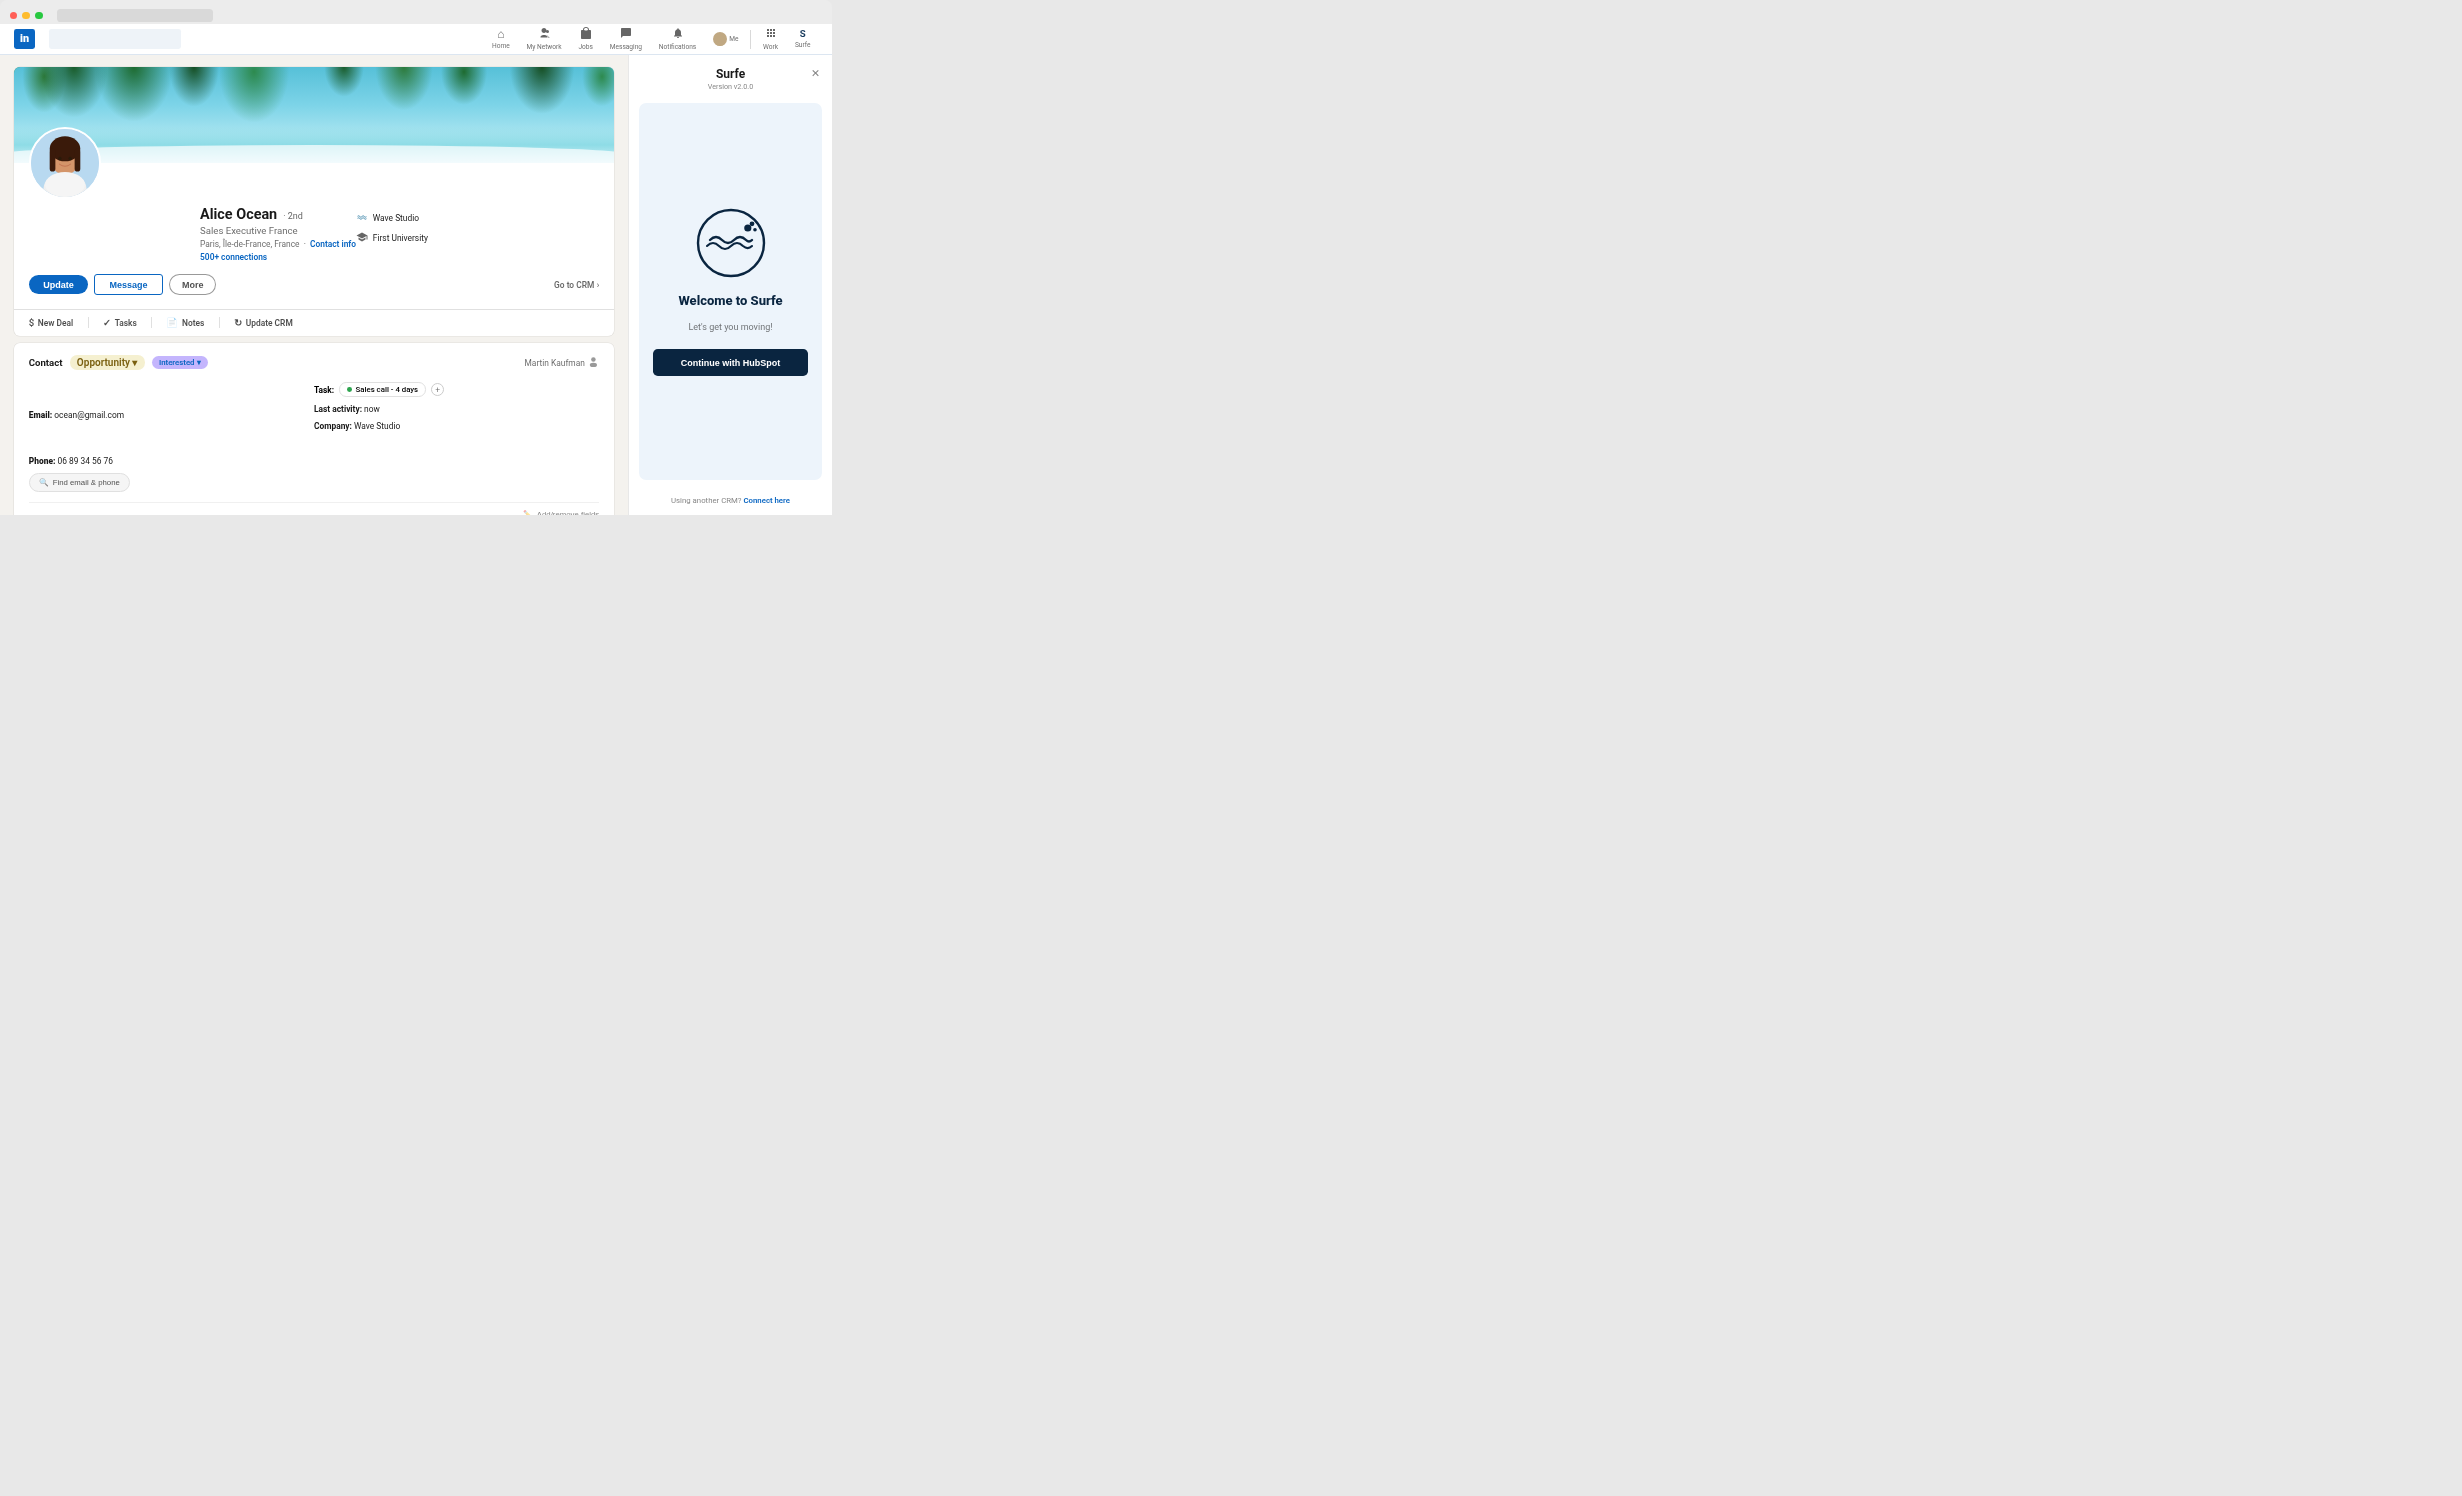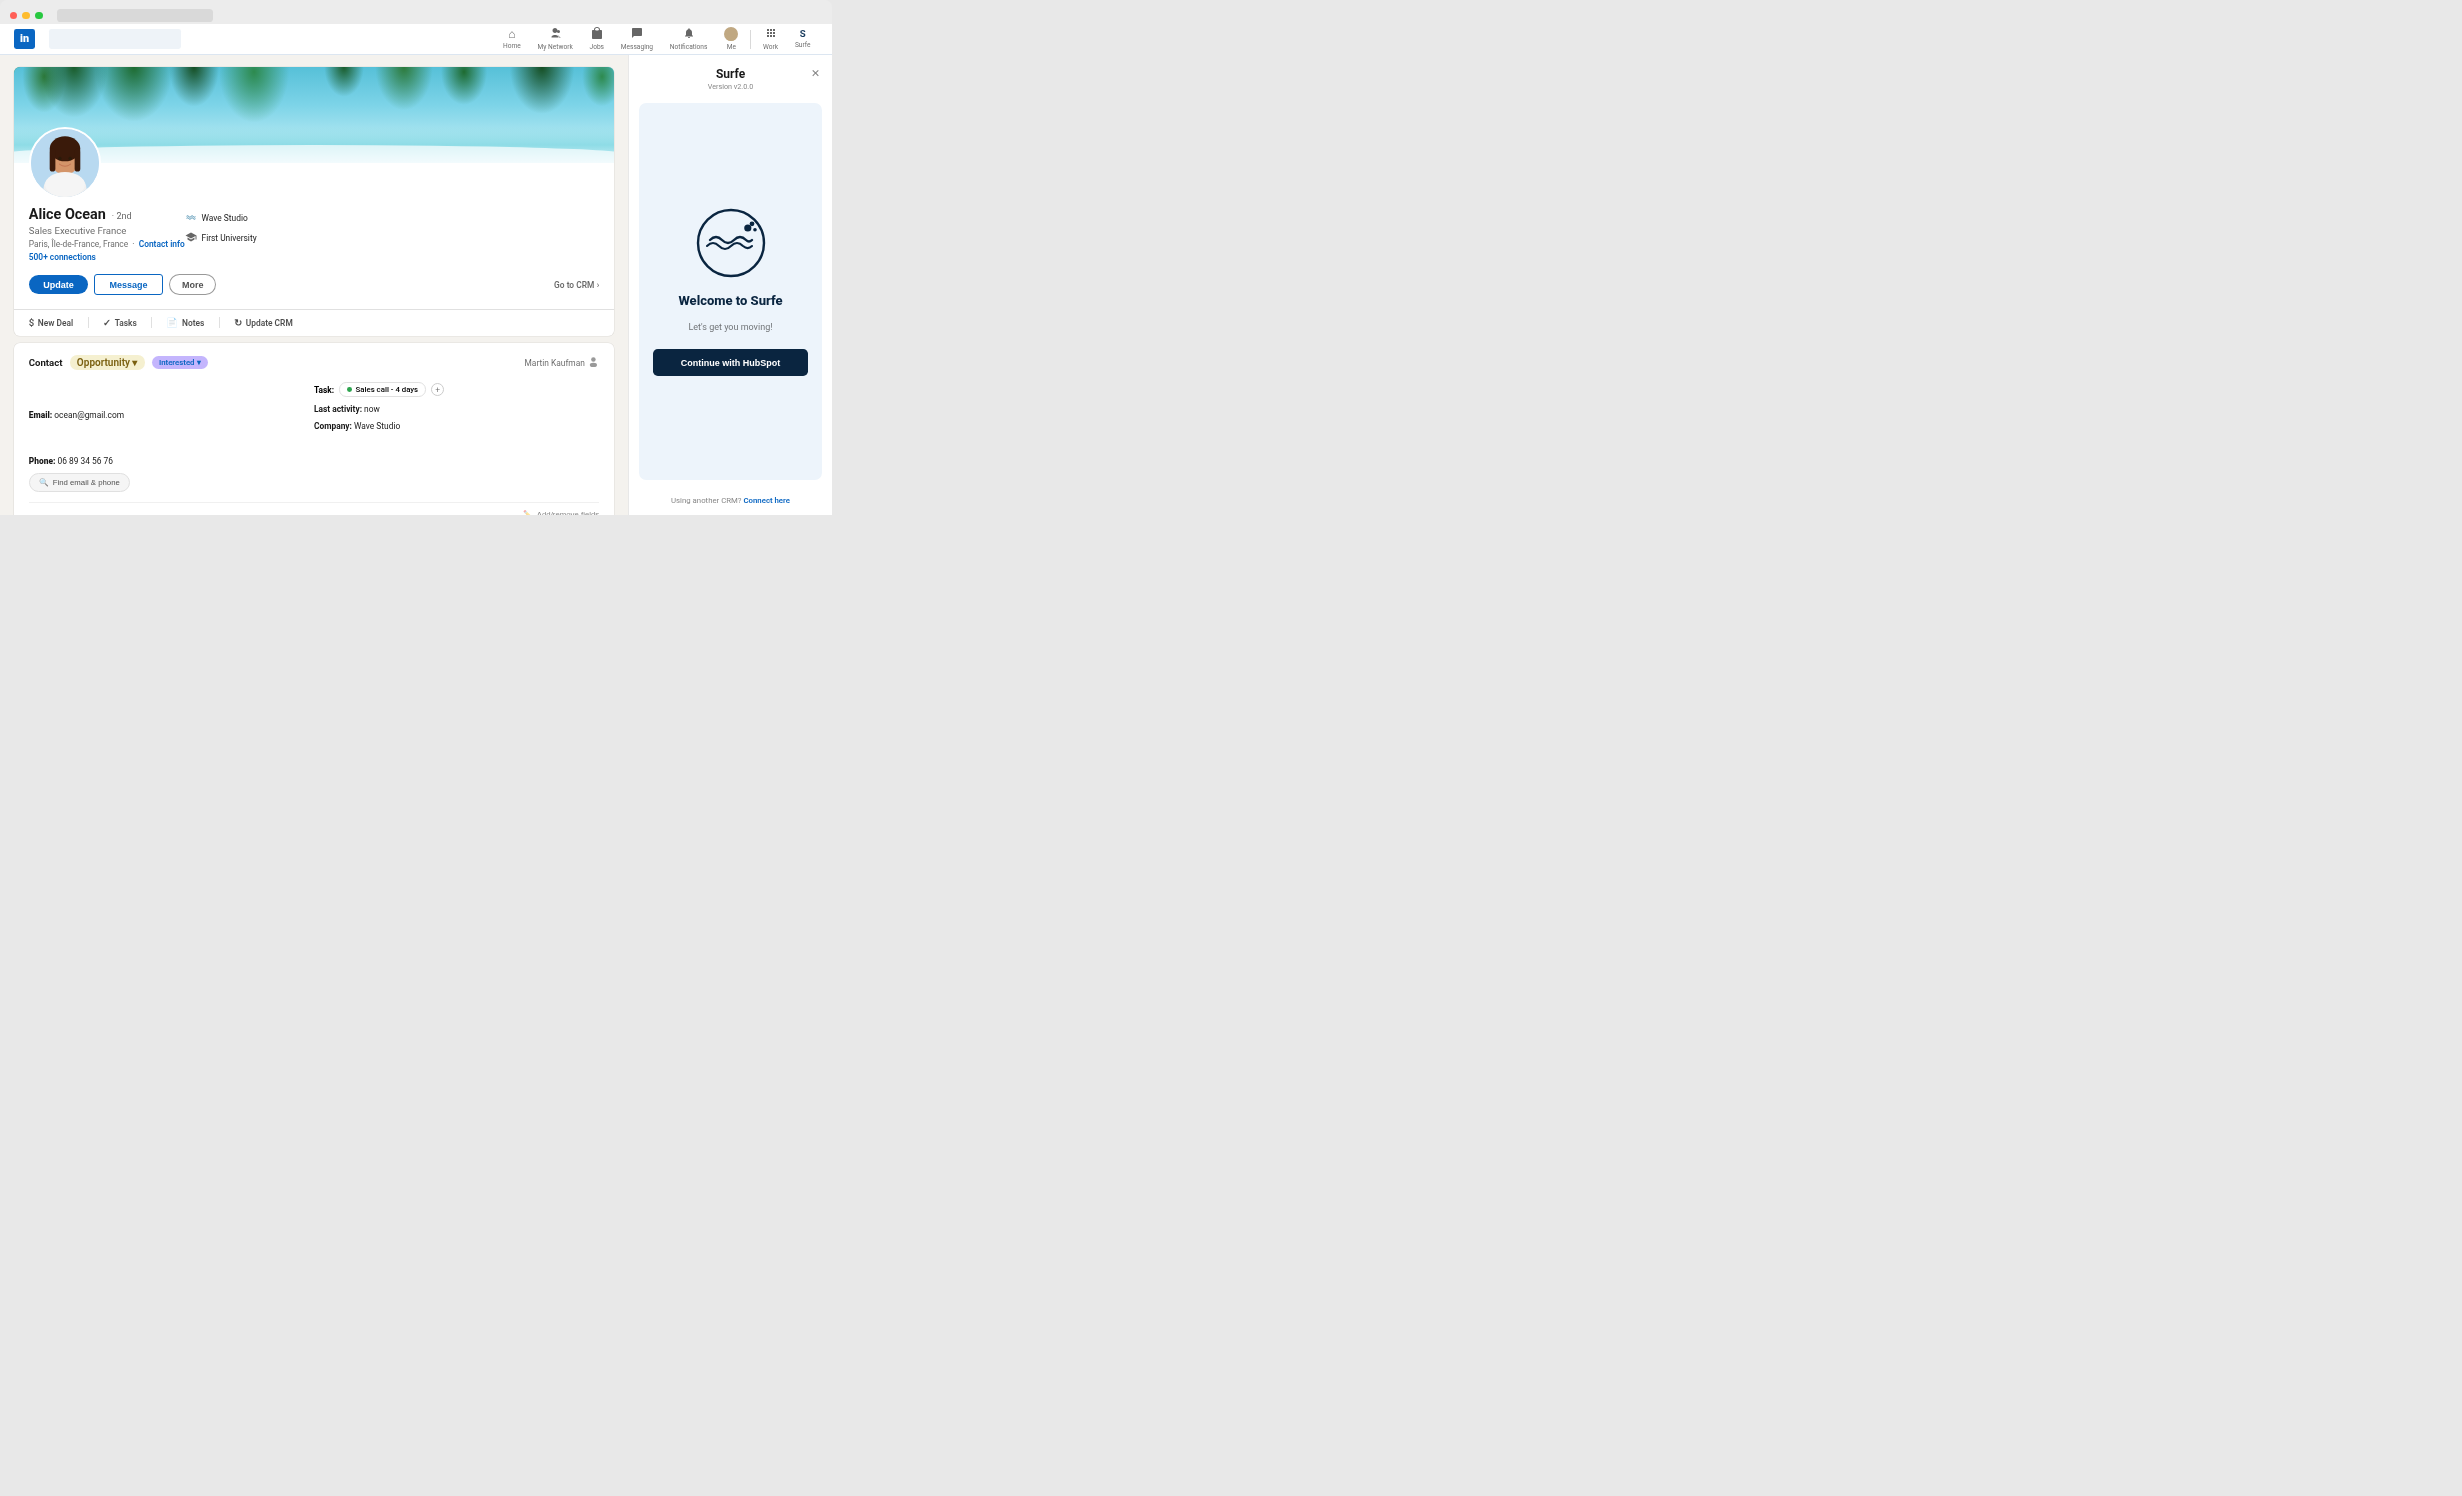--- a/index.html
+++ b/index.html
@@ -104,21 +104,21 @@
     }
     .avatar-nav {
       width: 14.4px;
       height: 14.4px;
       border-radius: 50%;
       background: #c0a882;
       overflow: hidden;
     }
     .me-item {
       display: flex;
-      flex-direction: column;
+      flex-direction: row;
       align-items: center;
       font-size: 6.6px;
       color: rgba(0,0,0,0.6);
       cursor: pointer;
       gap: 1.8px;
     }
 
     
     .main-content {
       display: flex;
@@ -200,21 +200,21 @@
       background: #b8d9f0;
       overflow: hidden;
       display: flex;
       align-items: center;
       justify-content: center;
     }
 
     .profile-text-area {
       padding-top: 43px;
       display: flex;
-      justify-content: flex-start;
+      justify-content: center;
       align-items: flex-start;
     }
     .profile-left {}
     .profile-name {
       font-size: 14.4px;
       font-weight: 700;
       color: rgba(0,0,0,0.9);
     }
     .connection-badge {
       font-size: 9px;

